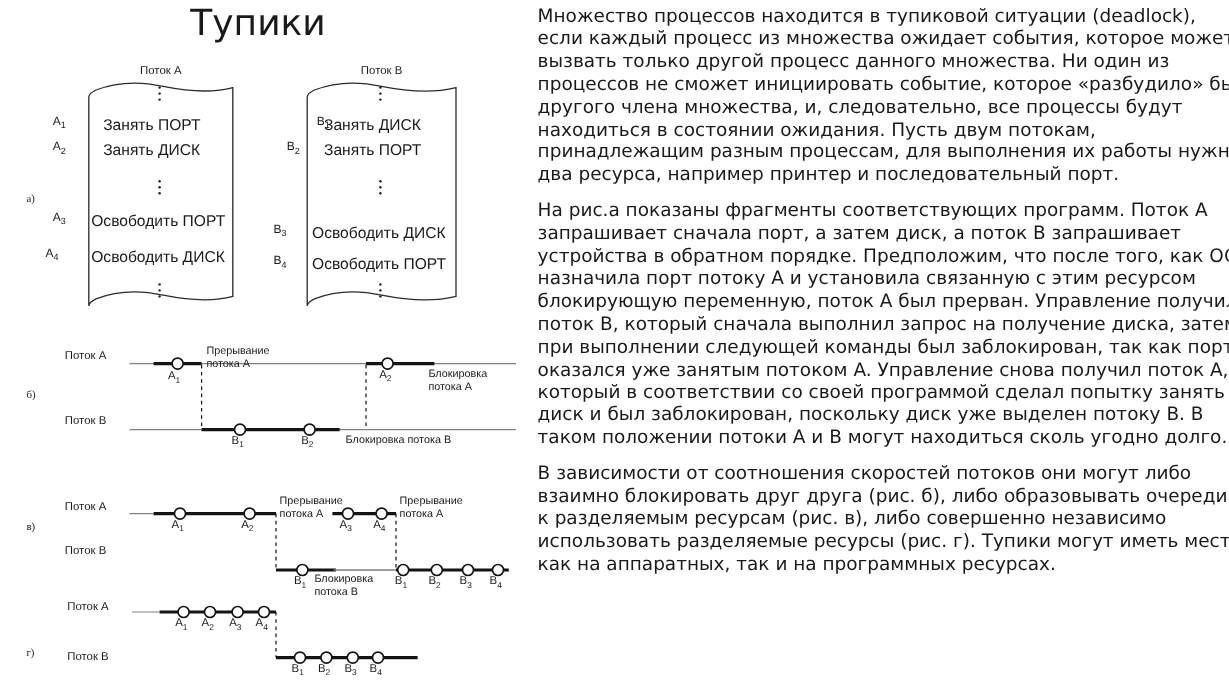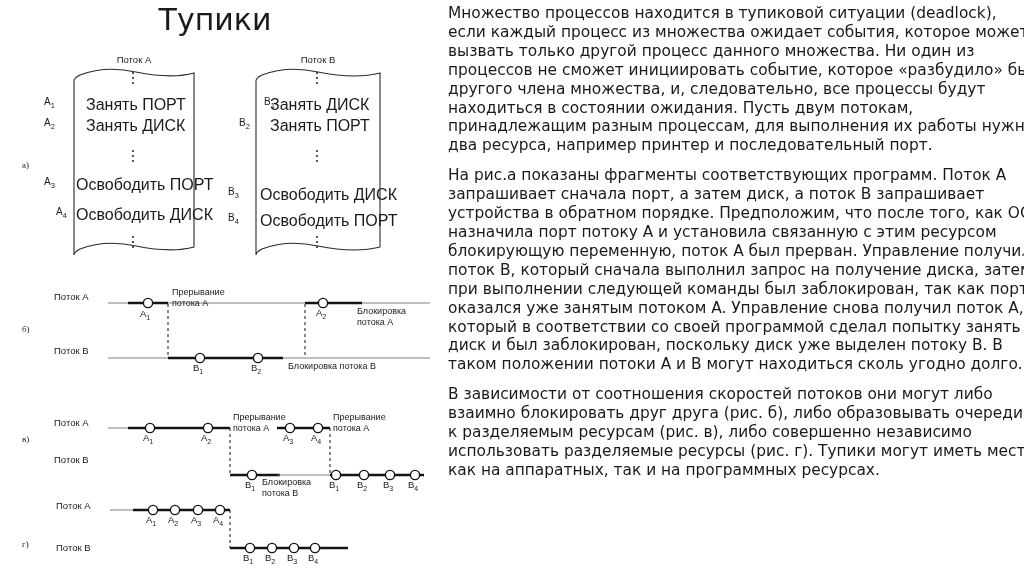--- a/index.html
+++ b/index.html
@@ -53,21 +53,21 @@
     top: 0;
     width: 100%;
     text-align: center;
     font-size: 9.5px;
     color: #1b1b1b;
     font-family: "Liberation Sans", "DejaVu Sans", sans-serif;
   }
   .scroll-svg { position: absolute; top: 13px; left: 0; }
   .code-line {
     position: absolute;
-    font-size: 16px;
+    font-size: 13px;
     color: #1b1b1b;
     white-space: nowrap;
     font-family: "Liberation Sans", "DejaVu Sans", sans-serif;
   }
   .step-label {
     position: absolute;
     font-size: 10px;
     color: #1b1b1b;
     white-space: nowrap;
     font-family: "Liberation Sans", "DejaVu Sans", sans-serif;
@@ -168,21 +168,21 @@
 
     <div class="step-label" style="left:44px; top:96px;">
       <span>A</span><sub>1</sub>
     </div>
     <div class="step-label" style="left:44px; top:117px;">
       <span>A</span><sub>2</sub>
     </div>
     <div class="step-label" style="left:44px; top:176px;text-align:center;">
       <span>A</span><sub>3</sub>
     </div>
-    <div class="step-label" style="left:56px; top:206px;">
+    <div class="step-label" style="left:38px; top:206px;">
       <span>A</span><sub>4</sub>
     </div>
 
     <div class="scroll-wrap" style="left:252px; top:54px; width:132px; height:218px;">
       <div class="scroll-title">Поток B</div>
       <svg class="scroll-svg" width="132" height="200" viewBox="0 0 132 200">
         <path d="M4,14 C4,12 6,10 10,8 C28,1 48,1 66,5 C86,9 108,11 128,6
                  L128,180 C108,185 86,183 66,179 C48,175 28,175 10,182 C6,184 4,186 4,188 Z" fill="none" stroke="#2b2b2b" stroke-width="1.1"></path>
       </svg>
       <div class="dot3" style="left:64px; top:18px;">

